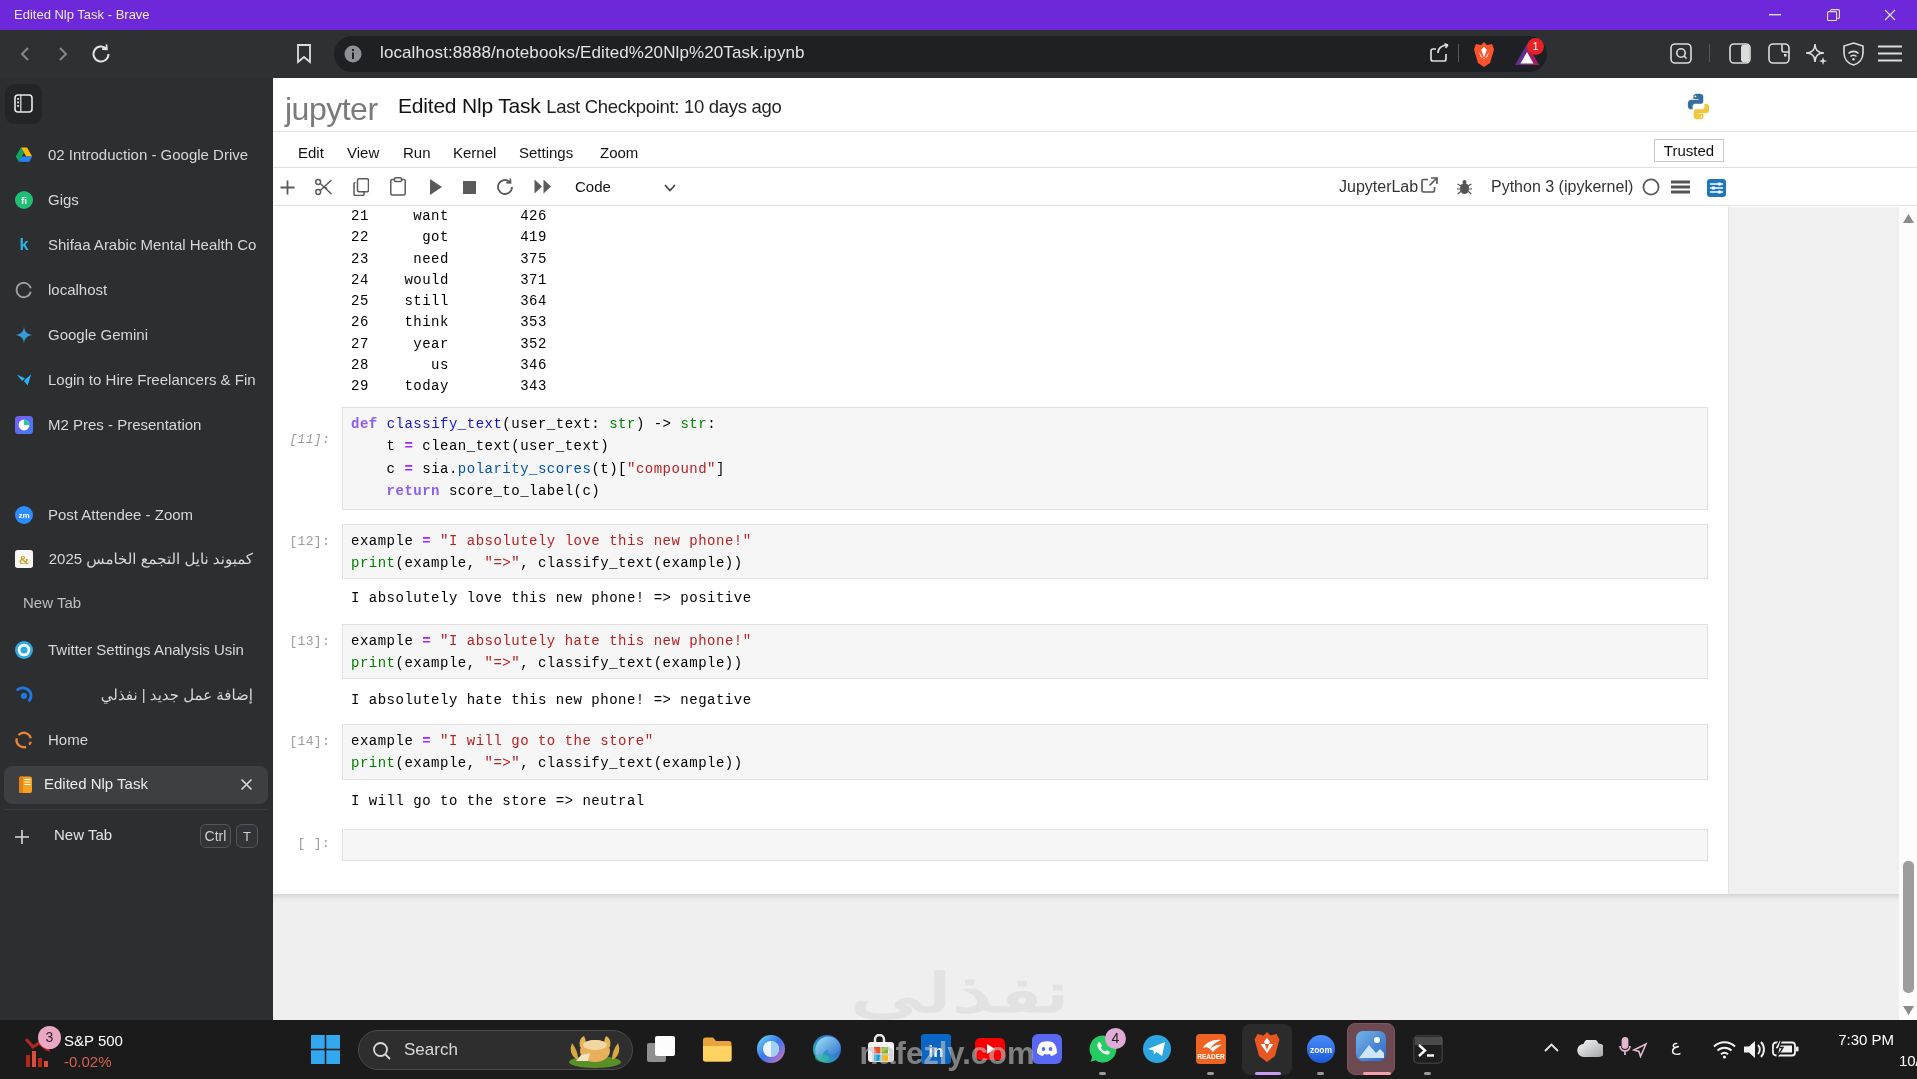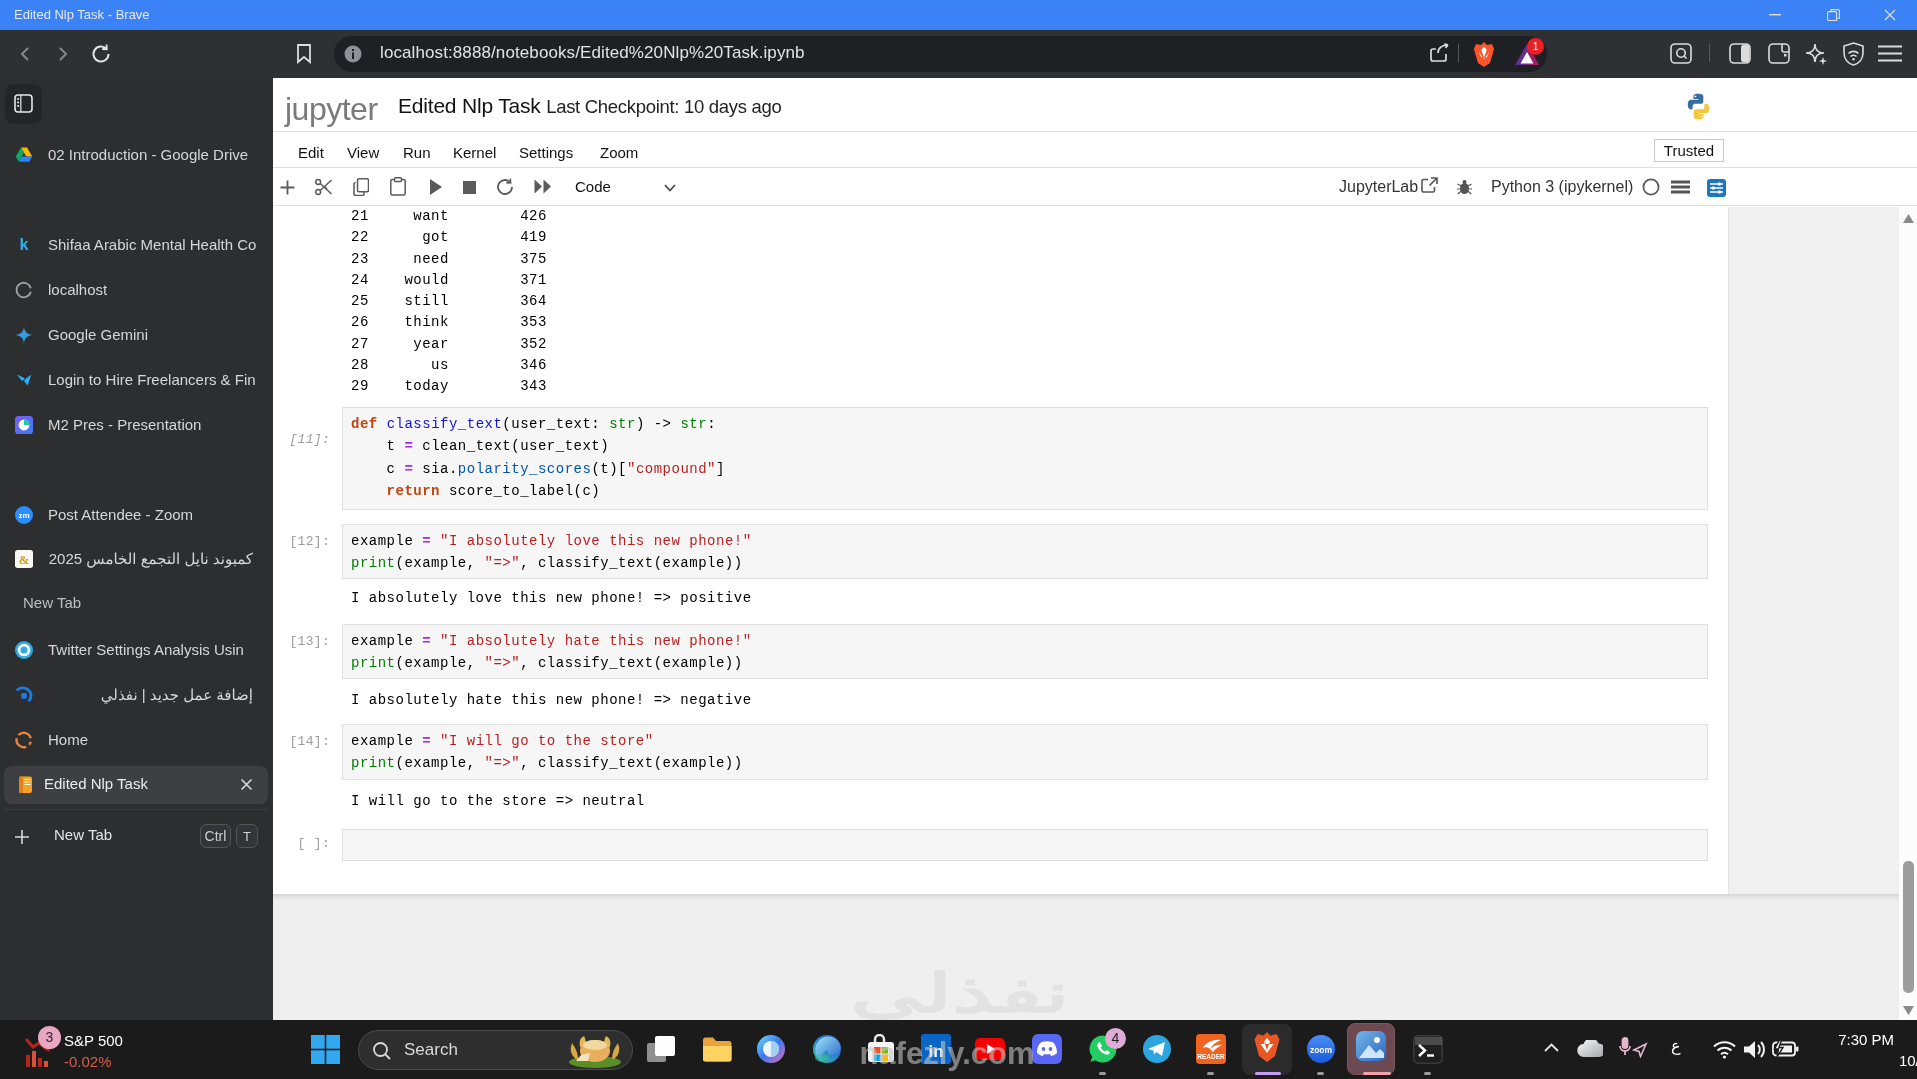--- a/index.html
+++ b/index.html
@@ -1,40 +1,40 @@
 <!DOCTYPE html>
 <html><head>
 <meta charset="utf-8">
 <style>
   * { margin:0; padding:0; box-sizing:border-box; }
   html,body { width:1917px; height:1079px; overflow:hidden; background:#fff;
     font-family:"Liberation Sans", sans-serif; }
   .abs { position:absolute; }
   svg { display:block; }
   
-  #titlebar { position:absolute; left:0; top:0; width:1917px; height:30px; background:#3b82f6; }
+  #titlebar { position:absolute; left:0; top:0; width:1917px; height:30px; background:#6d28d9; }
   #titlebar .t { position:absolute; left:14px; top:7px; color:#e9e9e9; font-size:13px; }
   #toolbar { position:absolute; left:0; top:30px; width:1917px; height:48px; background:#2f3034; }
   #urlbar { position:absolute; left:334px; top:6px; width:1213px; height:36px; background:#1e2023; border-radius:18px; }
   #urlbar .u { position:absolute; left:46px; top:7px; color:#e3e3e5; font-size:17px; letter-spacing:0.1px;}
   
   #sidebar { position:absolute; left:0; top:78px; width:273px; height:942px; background:#2d2e30; }
   .sbitem { position:absolute; left:0; width:273px; height:40px; }
   .sbitem .ic { position:absolute; left:15px; top:2px; width:18px; height:18px; }
   .sbitem .tx { position:absolute; left:48px; top:2px; color:#d6d7d8; font-size:15px; white-space:nowrap; }
   
   #content { position:absolute; left:273px; top:78px; width:1644px; height:942px; background:#fff; }
   .jpborder { position:absolute; left:0; width:1644px; height:1px; background:#e0e0e0; }
   .menuitem { position:absolute; top:0; color:#111; font-size:15px; }
   .code-pre { font-family:"Liberation Mono", monospace; font-size:14px; letter-spacing:0.5px; line-height:21.3px; color:#000; white-space:pre; }
   .cell { position:absolute; left:69px; width:1366px; background:#f6f6f6; border:1px solid #e0e0e0; }
   .cell pre { font-family:"Liberation Mono", monospace; font-size:14px; letter-spacing:0.5px; line-height:22.4px; color:#000; white-space:pre; margin:5px 0 0 8px; }
   .prompt { position:absolute; font-family:"Liberation Mono", monospace; font-size:13px; letter-spacing:0.3px; color:#9d9d9d; width:60px; text-align:right; }
   .outtext { position:absolute; left:78px; font-family:"Liberation Mono", monospace; font-size:14px; letter-spacing:0.5px; color:#000; white-space:pre; }
-  .kw { color:#c2410c; font-weight:bold; }
+  .kw { color:#8b5cf6; font-weight:bold; }
   .kt { color:#008000; }
   .fn { color:#1414d2; }
   .pr { color:#0055aa; }
   .st { color:#ba2121; }
   .op { color:#aa22ff; font-weight:bold; }
   
   #taskbar { position:absolute; left:0; top:1020px; width:1917px; height:59px; background:#1b1b1c; }
   .tdash { position:absolute; top:52px; width:7px; height:3px; border-radius:2px; background:#9a9a9a; }
 </style>
 </head>
@@ -132,20 +132,27 @@
         <rect x="3.2" y="11" width="1.8" height="1.8" fill="#e8e8e8" stroke="none"></rect>
       </svg>
   </div>
   <div class="sbitem" style="top:66px;">
     <svg class="ic" viewBox="0 0 24 22">
         <path d="M8 1 h8 l7 12 h-8 z" fill="#ffba00"></path>
         <path d="M8 1 L1 13 l4 7 l7-12 z" fill="#11a861"></path>
         <path d="M5 20 h14 l4-7 h-14 z" fill="#2684fc"></path>
       </svg>
     <div class="tx">02 Introduction - Google Drive</div>
+  </div>
+  <div class="sbitem" style="top:111px;">
+    <svg class="ic" viewBox="0 0 20 20">
+        <circle cx="10" cy="10" r="10" fill="#1dbf73"></circle>
+        <text x="10" y="14.5" font-size="11" font-weight="bold" fill="#fff" text-anchor="middle" font-family="Liberation Sans">fi</text>
+      </svg>
+    <div class="tx">Gigs</div>
   </div>
   <div class="sbitem" style="top:156px;">
     <svg class="ic" viewBox="0 0 20 20">
         <text x="10" y="16" font-size="18" font-weight="bold" fill="#2bb3e8" text-anchor="middle" font-family="Liberation Sans">k</text>
       </svg>
     <div class="tx">Shifaa Arabic Mental Health Co</div>
   </div>
   <div class="sbitem" style="top:201px;">
     <svg class="ic" viewBox="0 0 20 20" fill="none" stroke="#9aa0a6" stroke-width="2">
         <path d="M17.5 8 a8 8 0 1 0 0 4"></path>

